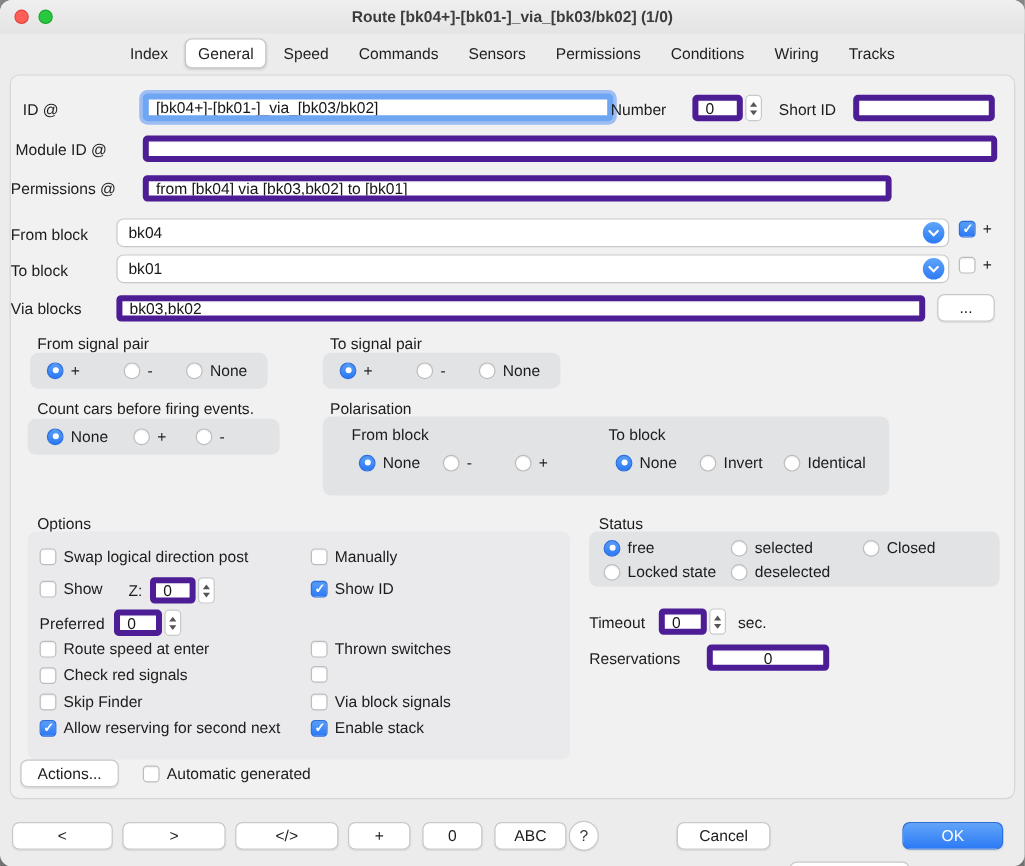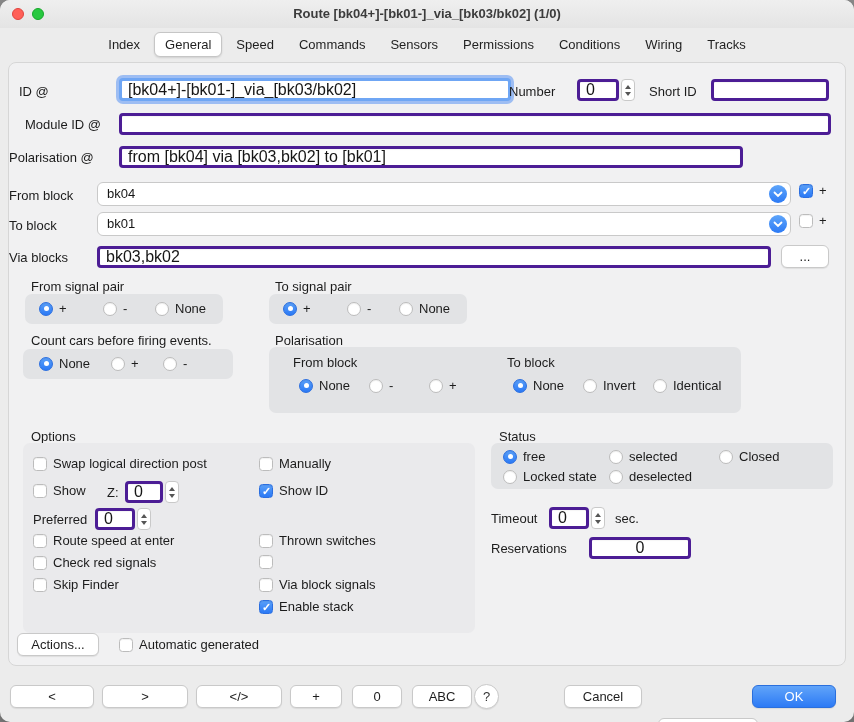--- a/index.html
+++ b/index.html
@@ -16,22 +16,22 @@
   #tabbar { position: absolute; top: 32px; left: 0; right: 0; display: flex;
             justify-content: center; gap: 3px; }
   .tab { font-size: 13px; color: #1f1f1f; padding: 4px 10px; border: 1px solid transparent;
          border-radius: 6px; cursor: default; }
   .tab.sel { background: #ffffff; border-color: #c6c6c6; box-shadow: 0 1px 2px rgba(0,0,0,.12); }
   
   #panel { position: absolute; left: 8px; top: 62px; width: 838px; height: 604px;
            background: #f1f1f2; border: 1px solid #d6d6d6; border-radius: 8px; }
   .lbl { position: absolute; font-size: 13px; color: #1c1c1c; white-space: nowrap; }
   .lbl.r { text-align: left; }
-  .fld { position: absolute; height: 22px; background: #fff; border: 3px solid #4c1d95;
-         border-radius: 4px; font-family: "Liberation Sans", sans-serif; font-size: 16px;
+  .fld { position: absolute; height: 22px; background: #fff; border: 5px solid #4c1d95;
+         border-radius: 4px; font-family: "Liberation Sans", sans-serif; font-size: 13px;
          color: #161616; padding: 0 6px; box-shadow: inset 0 1px 1px rgba(0,0,0,.04); outline: none; }
   .fld.center { text-align: center; }
   .fld.focus { border-color: #6fa6f4; box-shadow: 0 0 0 3px rgba(56,126,245,.45); }
   .combo { position: absolute; height: 24px; background: #fff; border: 1px solid #c9c9c9;
            border-radius: 6px; font-size: 13px; color: #161616; line-height: 22px; padding-left: 9px; }
   .cap { position: absolute; right: 3px; top: 2px; width: 18px; height: 18px; border-radius: 50%;
          background: linear-gradient(#5ea5fa, #2c7af5); display: flex; align-items: center;
          justify-content: center; }
   .stepper { position: absolute; width: 14px; height: 22px; background: #fff;
              border: 1px solid #c9c9c9; border-radius: 4px; display: flex; flex-direction: column;
@@ -92,24 +92,24 @@
     <input class="fld focus" style="left: 110px; top: 15px; width: 392px; height: 23px;" value="[bk04+]-[bk01-]_via_[bk03/bk02]">
     <div class="lbl r" style="left:500px;top:21px;width:60px">Number</div>
     <input class="fld" style="left: 568px; top: 16px; width: 42px;" value="0">
     <span class="stepper" style="left:612px;top:16px">
       <span class="tri-up"></span>
       <span class="tri-dn"></span>
     </span>
     <div class="lbl r" style="left:640px;top:21px;width:54px">Short ID</div>
     <input class="fld" style="left: 702px; top: 16px; width: 118px;" value="">
 
-    <div class="lbl r" style="left:16px;top:54px;width:102px">Module ID @</div>
+    <div class="lbl r" style="left:4px;top:54px;width:102px">Module ID @</div>
     <input class="fld" style="left: 110px; top: 50px; width: 712px;" value="">
 
-    <div class="lbl r" style="left:0;top:87px;width:102px">Polarisation @</div>
+    <div class="lbl r" style="left:0;top:87px;width:102px">Permissions @</div>
     <input class="fld" style="left: 110px; top: 83px; width: 624px;" value="from [bk04] via [bk03,bk02] to [bk01]">
 
     <div class="lbl r" style="left:0;top:125px;width:80px">From block</div>
     <div class="combo" style="left:88px;top:119px;width:694px">
       <span>bk04</span>
       <span class="cap">
         <svg width="10" height="7" viewBox="0 0 10 7">
             <polyline points="1.5,1.5 5,5 8.5,1.5" fill="none" stroke="#ffffff" stroke-width="1.8" stroke-linecap="round"></polyline>
           </svg>
       </span>
@@ -239,20 +239,24 @@
       <span>Route speed at enter</span>
     </span>
     <span class="item" style="left:24px;top:492px">
       <span class="chk"></span>
       <span>Check red signals</span>
     </span>
     <span class="item" style="left:24px;top:514px">
       <span class="chk"></span>
       <span>Skip Finder</span>
     </span>
+    <span class="item" style="left:24px;top:536px">
+      <span class="chk on"></span>
+      <span>Allow reserving for second next</span>
+    </span>
 
     <span class="item" style="left:250px;top:393px">
       <span class="chk"></span>
       <span>Manually</span>
     </span>
     <span class="item" style="left:250px;top:420px">
       <span class="chk on"></span>
       <span>Show ID</span>
     </span>
     <span class="item" style="left:250px;top:470px">

